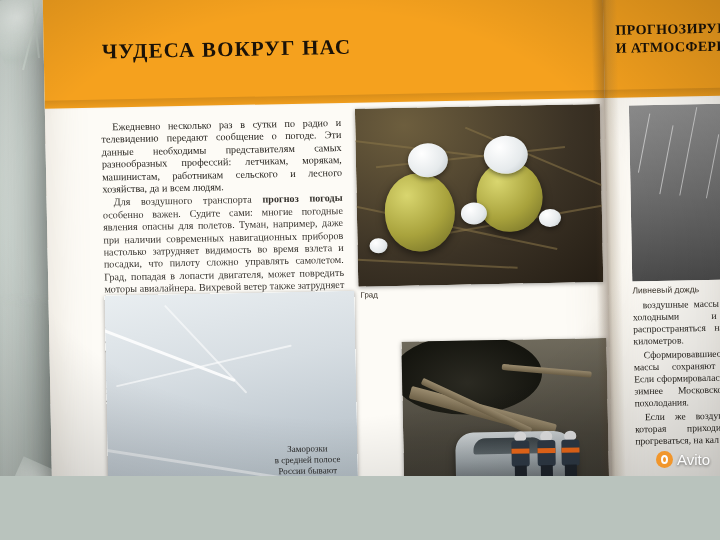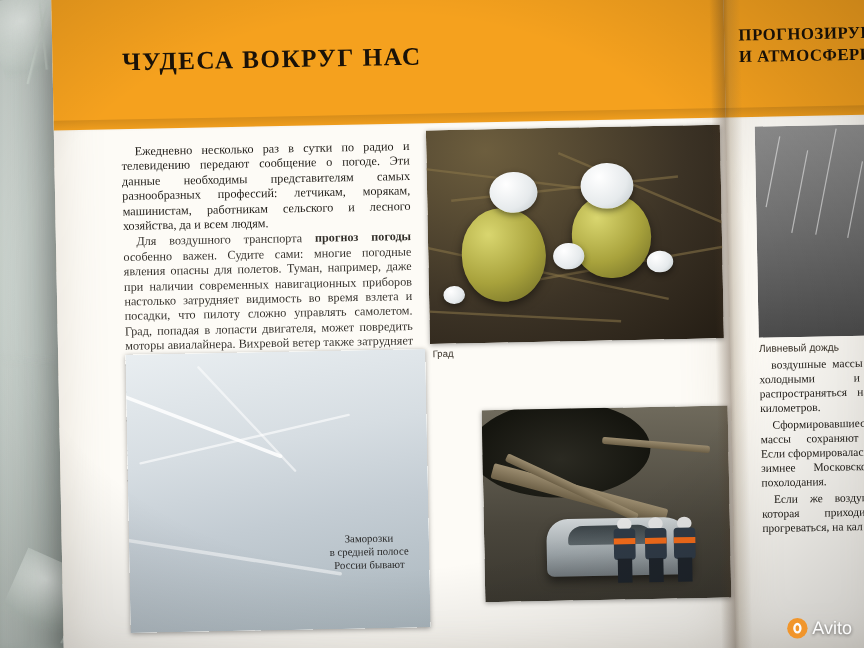--- a/index.html
+++ b/index.html
@@ -1,21 +1,21 @@
 <!DOCTYPE html>
 <html><head>
 <meta charset="utf-8">
 <style>
   html,body{margin:0;padding:0;}
   body{
     width:720px;height:540px;overflow:hidden;
     font-family:"Liberation Serif", serif;
     background:#b9c3bd;
   }
-  #scene{position:relative;width:720px;height:540px;overflow:hidden;}
+  #scene{position:relative;width:720px;height:476px;overflow:hidden;}
 
   
   .bg{
     position:absolute;inset:0;
     background:
       linear-gradient(115deg,#c9d2cc 0%,#bcc6c0 18%,#aab5ae 38%,#9fa9a2 55%,#97a29b 70%,#8f9a93 100%);
   }
   .bg-fold{
     position:absolute;
     background:linear-gradient(90deg,rgba(255,255,255,.18),rgba(0,0,0,.10));

